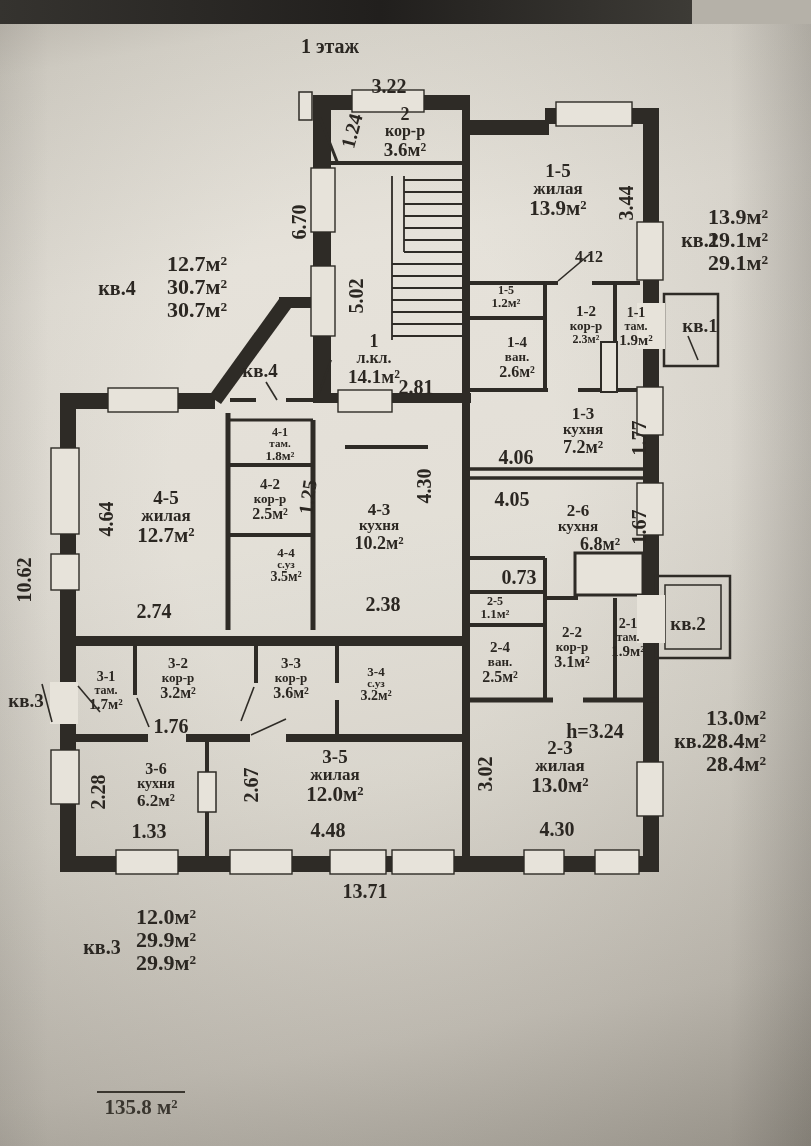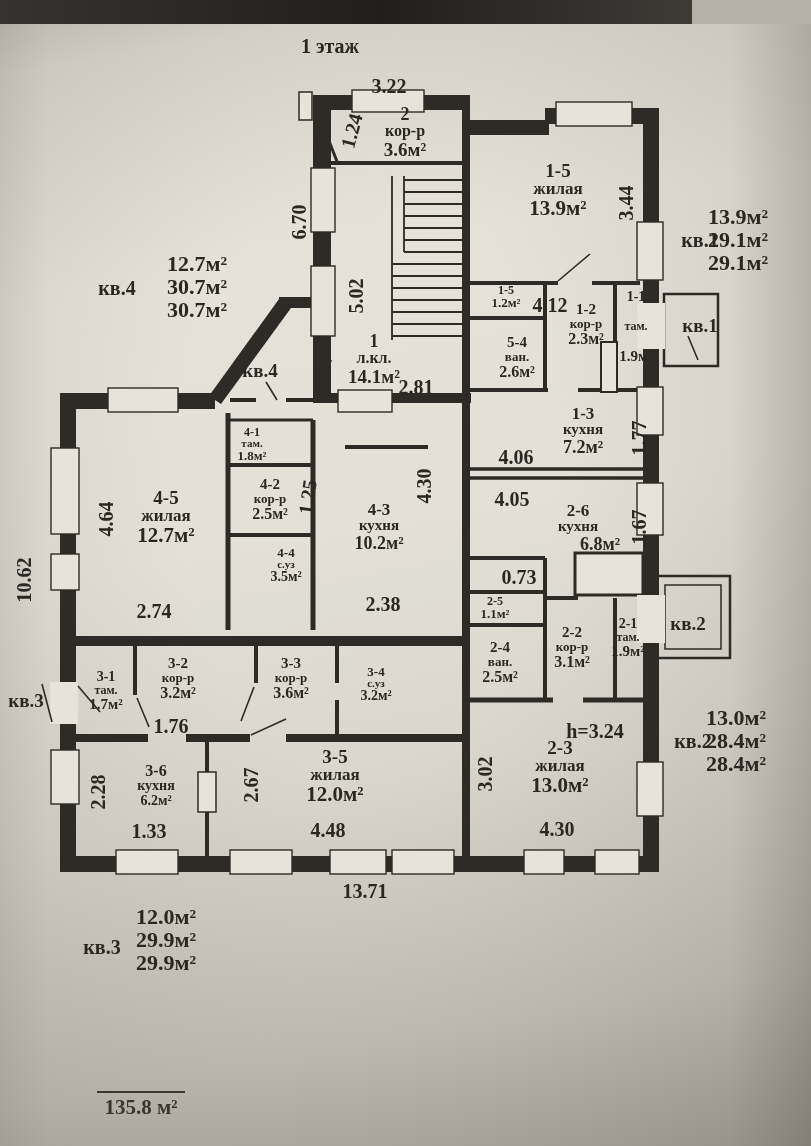--- a/index.html
+++ b/index.html
@@ -161,29 +161,29 @@
         <span class="nm" style="font-size: 17px;">жилая</span>
         <span class="ar" style="font-size: 21px;">13.9м²</span>
       </div>
       <div class="lbl room" style="left: 506px; top: 297px; font-size: 12px;">
         <span class="id">1-5</span>
         <span class="ar" style="font-size: 13px;">1.2м²</span>
       </div>
       <div class="lbl room" style="left: 586px; top: 324px; font-size: 15px;">
         <span class="id">1-2</span>
         <span class="nm" style="font-size: 13px;">кор-р</span>
-        <span class="ar" style="font-size: 16px;">2.3м²</span>
-      </div>
-      <div class="lbl room" style="left: 636px; top: 327px; font-size: 14px; gap: 16px;">
+        <span class="ar" style="font-size: 12px;">2.3м²</span>
+      </div>
+      <div class="lbl room" style="left: 636px; top: 327px; font-size: 14px;">
         <span class="id">1-1</span>
         <span class="nm" style="font-size: 12px;">там.</span>
         <span class="ar" style="font-size: 15px;">1.9м²</span>
       </div>
       <div class="lbl room" style="left: 517px; top: 357px; font-size: 15px;">
-        <span class="id">5-4</span>
+        <span class="id">1-4</span>
         <span class="nm" style="font-size: 13px;">ван.</span>
         <span class="ar" style="font-size: 16px;">2.6м²</span>
       </div>
       <div class="lbl room" style="left: 583px; top: 430px; font-size: 17px;">
         <span class="id">1-3</span>
         <span class="nm" style="font-size: 15px;">кухня</span>
         <span class="ar" style="font-size: 18px;">7.2м²</span>
       </div>
       <div class="lbl room" style="left: 578px; top: 527px; font-size: 17px;">
         <span class="id">2-6</span>
@@ -207,21 +207,21 @@
       <div class="lbl room" style="left: 628px; top: 638px; font-size: 14px;">
         <span class="id">2-1</span>
         <span class="nm" style="font-size: 12px;">там.</span>
         <span class="ar" style="font-size: 15px;">1.9м²</span>
       </div>
       <div class="lbl room" style="left: 560px; top: 767px; font-size: 19px;">
         <span class="id">2-3</span>
         <span class="nm" style="font-size: 17px;">жилая</span>
         <span class="ar" style="font-size: 21px;">13.0м²</span>
       </div>
-      <div class="lbl room" style="left: 252px; top: 444px; font-size: 12px;">
+      <div class="lbl room" style="left: 280px; top: 444px; font-size: 12px;">
         <span class="id">4-1</span>
         <span class="nm" style="font-size: 11px;">там.</span>
         <span class="ar" style="font-size: 13px;">1.8м²</span>
       </div>
       <div class="lbl room" style="left: 270px; top: 499px; font-size: 15px;">
         <span class="id">4-2</span>
         <span class="nm" style="font-size: 13px;">кор-р</span>
         <span class="ar" style="font-size: 16px;">2.5м²</span>
       </div>
       <div class="lbl room" style="left: 379px; top: 526px; font-size: 17px; align-items: center;">
@@ -260,29 +260,29 @@
         <span class="ar" style="font-size: 14px;">3.2м²</span>
       </div>
       <div class="lbl room" style="left: 335px; top: 776px; font-size: 19px;">
         <span class="id">3-5</span>
         <span class="nm" style="font-size: 17px;">жилая</span>
         <span class="ar" style="font-size: 21px;">12.0м²</span>
       </div>
       <div class="lbl room" style="left: 156px; top: 785px; font-size: 16px;">
         <span class="id">3-6</span>
         <span class="nm" style="font-size: 14px;">кухня</span>
-        <span class="ar" style="font-size: 14px;">6.2м²</span>
+        <span class="ar" style="font-size: 17px;">6.2м²</span>
       </div>
       <span class="lbl dim" style="left: 389px; top: 86px; font-size: 20px;">3.22</span>
       <span class="lbl dim" style="left: 352px; top: 131px; font-size: 20px; transform: translate(-50%, -50%) rotate(-75deg);">1.24</span>
       <span class="lbl dim" style="left: 299px; top: 222px; font-size: 20px; transform: translate(-50%, -50%) rotate(-90deg);">6.70</span>
       <span class="lbl dim" style="left: 356px; top: 296px; font-size: 20px; transform: translate(-50%, -50%) rotate(-90deg);">5.02</span>
       <span class="lbl dim" style="left: 416px; top: 387px; font-size: 20px;">2.81</span>
       <span class="lbl dim" style="left: 626px; top: 203px; font-size: 20px; transform: translate(-50%, -50%) rotate(-90deg);">3.44</span>
-      <span class="lbl dim" style="left: 550px; top: 257px; font-size: 20px; margin-top: 48px;">4.12</span>
+      <span class="lbl dim" style="left: 589px; top: 257px; font-size: 16px;">4.12</span>
       <span class="lbl dim" style="left: 516px; top: 457px; font-size: 20px;">4.06</span>
       <span class="lbl dim" style="left: 639px; top: 438px; font-size: 20px; transform: translate(-50%, -50%) rotate(-90deg);">1.77</span>
       <span class="lbl dim" style="left: 512px; top: 499px; font-size: 20px;">4.05</span>
       <span class="lbl dim" style="left: 639px; top: 527px; font-size: 20px; transform: translate(-50%, -50%) rotate(-90deg);">1.67</span>
       <span class="lbl dim" style="left: 519px; top: 577px; font-size: 20px;">0.73</span>
       <span class="lbl dim" style="left: 106px; top: 519px; font-size: 20px; transform: translate(-50%, -50%) rotate(-90deg);">4.64</span>
       <span class="lbl dim" style="left: 24px; top: 580px; font-size: 20px; transform: translate(-50%, -50%) rotate(-90deg);">10.62</span>
       <span class="lbl dim" style="left: 154px; top: 611px; font-size: 20px;">2.74</span>
       <span class="lbl dim" style="left: 308px; top: 497px; font-size: 20px; transform: translate(-50%, -50%) rotate(-82deg);">1.25</span>
       <span class="lbl dim" style="left: 424px; top: 486px; font-size: 20px; transform: translate(-50%, -50%) rotate(-90deg);">4.30</span>

